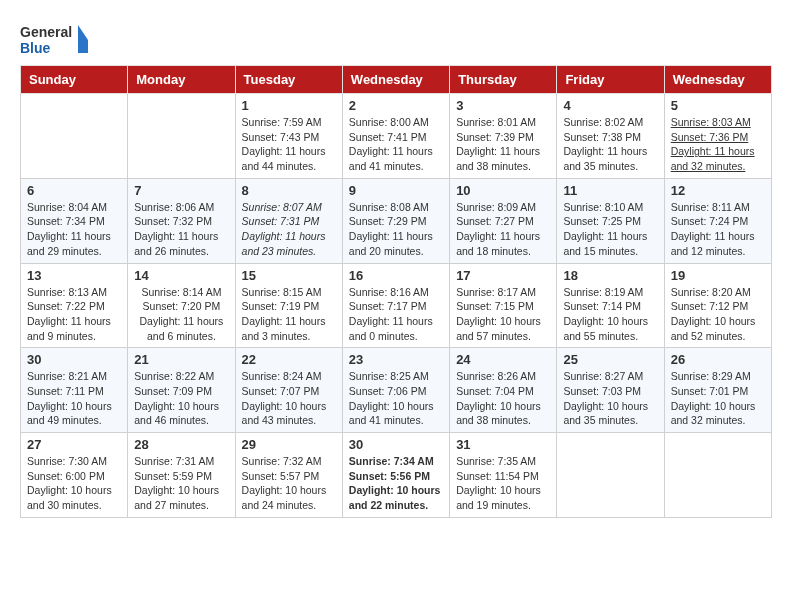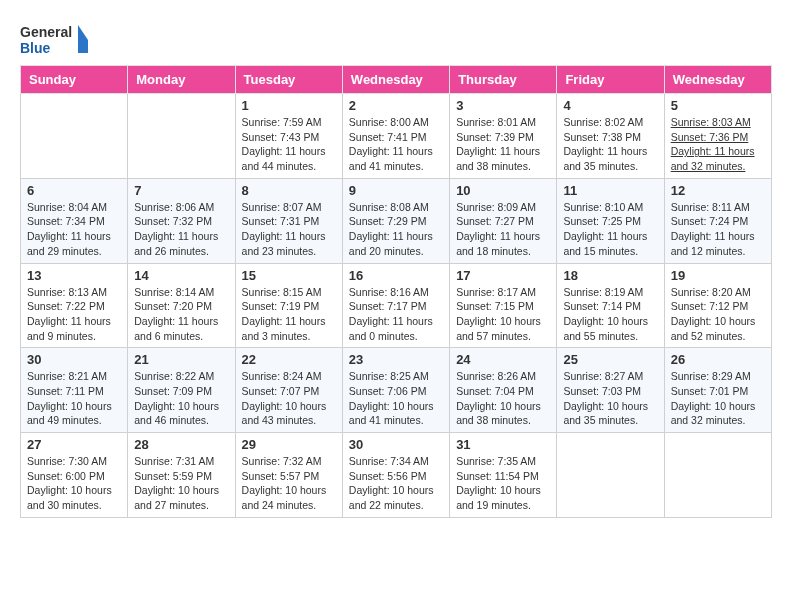--- a/index.html
+++ b/index.html
@@ -34,21 +34,21 @@
       color: #555;
       margin-top: 2px;
     }
     .calendar-table {
       width: 100%;
       border-collapse: collapse;
       margin: 0 10px;
       width: calc(100% - 20px);
     }
     .calendar-table th {
-      background-color: #ec4899;
+      background-color: #b91c1c;
       color: white;
       text-align: left;
       padding: 6px 8px;
       font-size: 13px;
       font-weight: bold;
       border: 1px solid #e0e0e0;
     }
     .calendar-table td {
       vertical-align: top;
       border: 1px solid #d0d0d0;
@@ -150,21 +150,21 @@
 Daylight: 11 hours and 29 minutes.</div>
         </td>
         <td>
           <span class="day-number">7</span>
           <div class="cell-content" style="white-space: pre-line;">Sunrise: 8:06 AM
 Sunset: 7:32 PM
 Daylight: 11 hours and 26 minutes.</div>
         </td>
         <td>
           <span class="day-number">8</span>
-          <div class="cell-content" style="white-space: pre-line;">Sunrise: 8:07 AM
+          <div class="cell-content" style="white-space: pre-line; font-style: italic;">Sunrise: 8:07 AM
 Sunset: 7:31 PM
 Daylight: 11 hours and 23 minutes.</div>
         </td>
         <td>
           <span class="day-number">9</span>
           <div class="cell-content" style="white-space: pre-line;">Sunrise: 8:08 AM
 Sunset: 7:29 PM
 Daylight: 11 hours and 20 minutes.</div>
         </td>
         <td>
@@ -188,21 +188,21 @@
       </tr>
       <tr>
         <td>
           <span class="day-number">13</span>
           <div class="cell-content" style="white-space: pre-line;">Sunrise: 8:13 AM
 Sunset: 7:22 PM
 Daylight: 11 hours and 9 minutes.</div>
         </td>
         <td>
           <span class="day-number">14</span>
-          <div class="cell-content" style="white-space: pre-line;">Sunrise: 8:14 AM
+          <div class="cell-content" style="white-space: pre-line; text-align: center;">Sunrise: 8:14 AM
 Sunset: 7:20 PM
 Daylight: 11 hours and 6 minutes.</div>
         </td>
         <td>
           <span class="day-number">15</span>
           <div class="cell-content" style="white-space: pre-line;">Sunrise: 8:15 AM
 Sunset: 7:19 PM
 Daylight: 11 hours and 3 minutes.</div>
         </td>
         <td>
@@ -288,21 +288,21 @@
 Daylight: 10 hours and 27 minutes.</div>
         </td>
         <td>
           <span class="day-number">29</span>
           <div class="cell-content" style="white-space: pre-line;">Sunrise: 7:32 AM
 Sunset: 5:57 PM
 Daylight: 10 hours and 24 minutes.</div>
         </td>
         <td>
           <span class="day-number">30</span>
-          <div class="cell-content" style="white-space: pre-line;">Sunrise: 7:34 AM
+          <div class="cell-content" style="white-space: pre-line; font-weight: bold;">Sunrise: 7:34 AM
 Sunset: 5:56 PM
 Daylight: 10 hours and 22 minutes.</div>
         </td>
         <td>
           <span class="day-number">31</span>
           <div class="cell-content" style="white-space: pre-line;">Sunrise: 7:35 AM
 Sunset: 11:54 PM
 Daylight: 10 hours and 19 minutes.</div>
         </td>
         <td class="empty-cell"></td>

